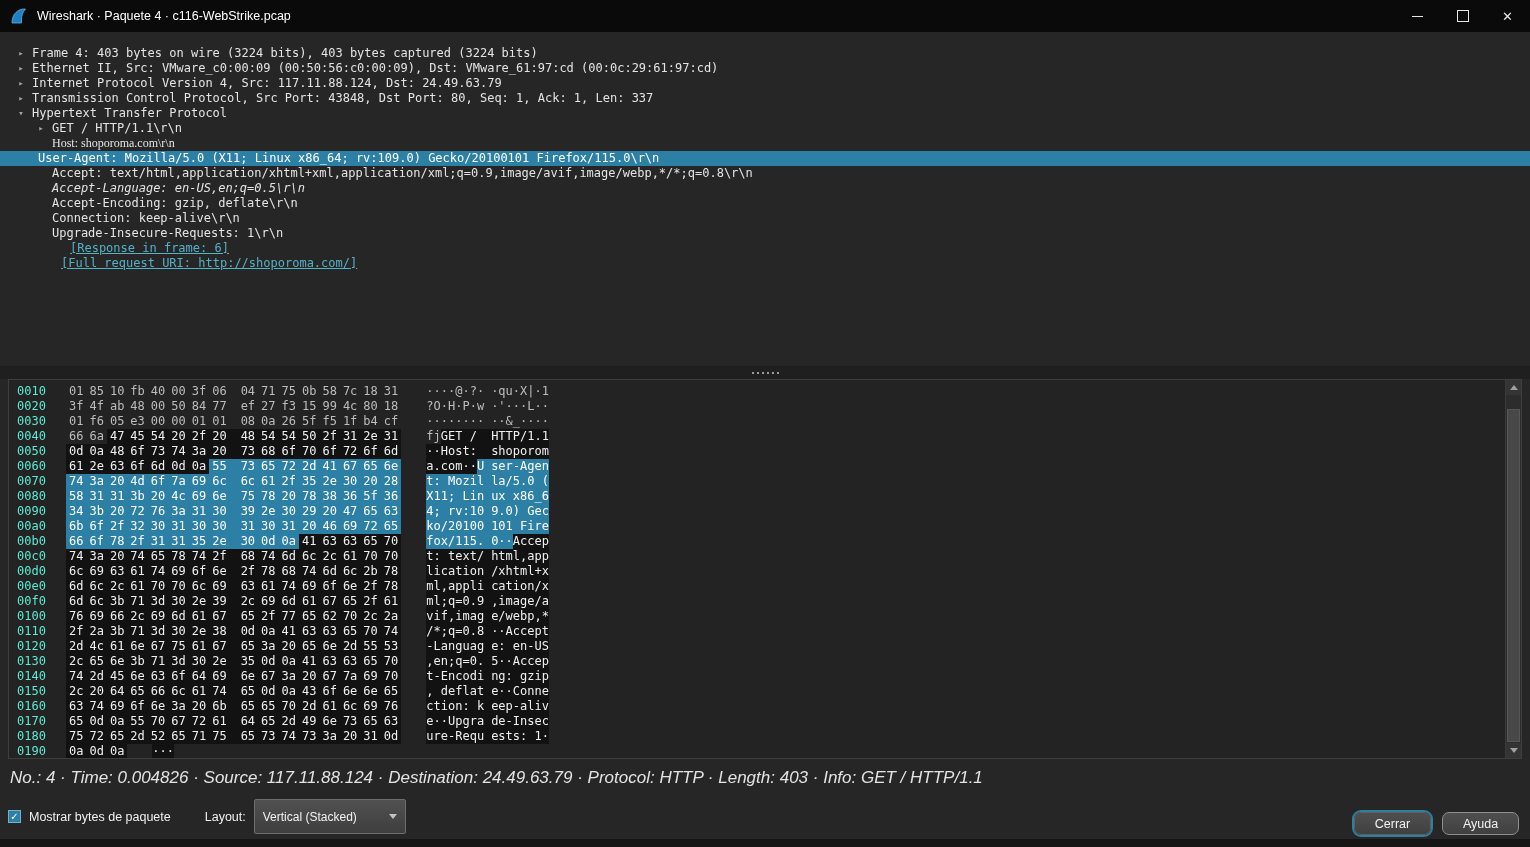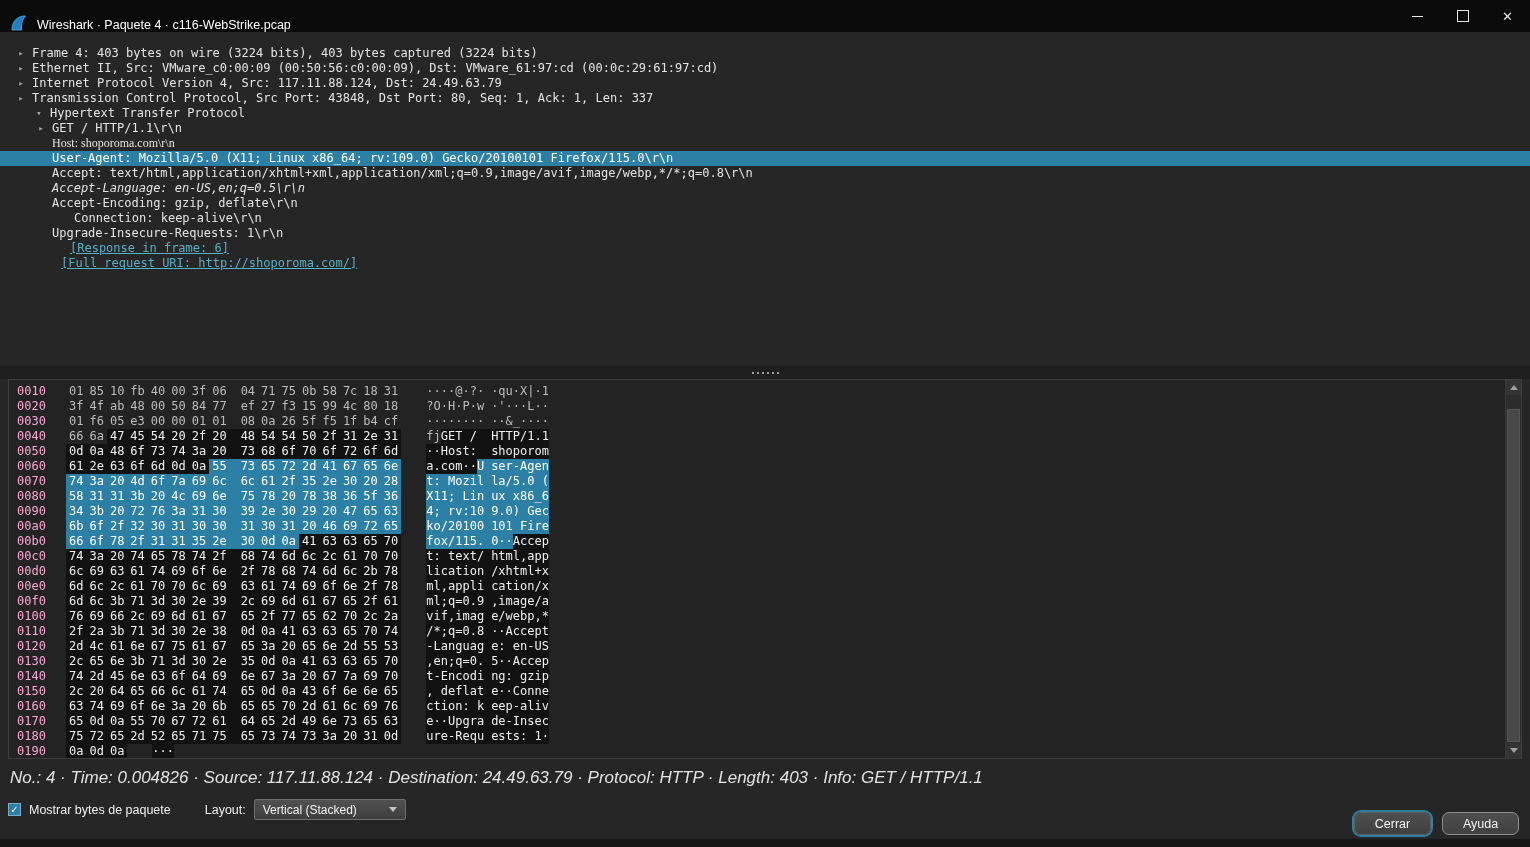--- a/index.html
+++ b/index.html
@@ -1,19 +1,19 @@
 <!DOCTYPE html>
 <html><head>
 <meta charset="utf-8">
 <style>
   html,body{margin:0;padding:0;background:#101010;}
   body{width:1530px;height:847px;overflow:hidden;position:relative;
        font-family:"Liberation Sans",sans-serif;background:#262626;}
   
-  .titlebar{height:32px;background:#0a0a0a;display:flex;align-items:flex-end;
+  .titlebar{height:32px;background:#0a0a0a;display:flex;align-items:center;
             padding-left:10px;color:#ffffff;font-size:12.5px;}
   .appicon{width:18px;height:18px;margin-right:9px;display:flex;align-items:flex-end;}
   .wc-group{margin-left:auto;display:flex;height:32px;}
   .wc{width:45px;height:32px;display:flex;align-items:center;justify-content:center;color:#e6e6e6;}
   .glyph-min{width:11px;height:1px;background:#e6e6e6;display:block;}
   .glyph-max{width:10px;height:10px;border:1px solid #e6e6e6;display:block;}
   .glyph-close{font-size:13px;line-height:13px;}
   
   .tree{margin-top:14px;height:320px;font-family:"DejaVu Sans Mono","Liberation Mono",monospace;
         font-size:12px;overflow:hidden;}
@@ -25,42 +25,42 @@
   .splitter{height:13px;background:#1f1f1f;display:flex;align-items:center;justify-content:center;}
   .dots{display:flex;gap:3px;}
   .dots i{width:2px;height:2px;background:#9a9a9a;display:block;}
   
   .hexpanel{margin:0 8px;height:380px;background:#232323;border:1px solid #3e3e3e;
             box-sizing:border-box;position:relative;overflow:hidden;
             font-family:"DejaVu Sans Mono","Liberation Mono",monospace;font-size:12px;
             padding:4px 0 0 8px;}
   .hrow{height:15px;white-space:pre;}
   .hrow span{display:inline-block;height:15px;line-height:15px;vertical-align:top;}
-  .off{width:34px;margin-right:15px;color:#f9a8d4;}
+  .off{width:34px;margin-right:15px;color:#5eead4;}
   .hb{padding:0 3px;}
   .hgap{width:8px;}
   .agap{width:7px;}
   .asccol{margin-left:25px;}
   .b-n{color:#bdbdbd;}
   .b-p{background:#121212;color:#f0f0f0;}
   .b-s{background:#2d80a5;color:#ffffff;}
   
   .vsb{position:absolute;top:0;right:0;bottom:0;width:15px;background:#2c2c2c;border-left:1px solid #3a3a3a;}
   .sbtn{position:absolute;left:0;width:100%;height:15px;display:flex;align-items:center;justify-content:center;background:#343434;}
   .sbtn.up{top:0;}  .sbtn.down{bottom:0;}
   .tri-up{width:0;height:0;border-left:4px solid transparent;border-right:4px solid transparent;border-bottom:5px solid #a0a0a0;}
   .tri-down{width:0;height:0;border-left:4px solid transparent;border-right:4px solid transparent;border-top:5px solid #a0a0a0;}
   .thumb{position:absolute;left:1px;right:1px;top:29px;bottom:16px;background:#484848;border:1px solid #575757;box-sizing:border-box;}
   
   .statusline{margin:9px 0 0 10px;font-size:17px;font-style:italic;color:#e3e3e3;}
   .controls{margin:11px 0 0 8px;display:flex;align-items:center;font-size:12.5px;color:#f0f0f0;}
   .cb{width:13px;height:13px;background:#2e7fa6;border:1px solid #79aec9;display:flex;
       align-items:center;justify-content:center;color:#ffffff;font-size:10px;line-height:10px;margin-right:8px;box-sizing:border-box;}
   .layoutlab{margin-left:34px;}
-  .combo{margin-left:8px;width:152px;height:21px;background:linear-gradient(#515151,#3e3e3e);
+  .combo{margin-left:8px;width:152px;height:35px;background:linear-gradient(#515151,#3e3e3e);
          border:1px solid #6e6e6e;border-radius:2px;display:flex;align-items:center;
          padding:0 8px;font-size:12px;color:#f2f2f2;box-sizing:border-box;}
   .combo .tri-down{margin-left:auto;border-top-color:#c4c4c4;}
   .btnrow{position:absolute;right:11px;bottom:12px;display:flex;gap:11px;}
   .btn{min-width:77px;height:23px;background:linear-gradient(#4f4f4f,#404040);
        border:1px solid #8f8f8f;border-radius:7px;color:#f2f2f2;font-size:12.5px;
        display:flex;align-items:center;justify-content:center;box-sizing:border-box;}
   .btn.primary{border-color:#5f5f5f;box-shadow:0 0 0 2px #2d7fa4;}
   .bottomedge{position:absolute;left:0;right:0;bottom:0;height:8px;background:#161616;}
 </style>
@@ -85,28 +85,28 @@
         <span>✕</span>
       </span>
   </span>
 </div>
 
 <div class="tree">
     <div class="trow" style="padding-left: 10px;"><span class="arrow">▸</span><span class="tlabel">Frame 4: 403 bytes on wire (3224 bits), 403 bytes captured (3224 bits)</span></div>
     <div class="trow" style="padding-left: 10px;"><span class="arrow">▸</span><span class="tlabel">Ethernet II, Src: VMware_c0:00:09 (00:50:56:c0:00:09), Dst: VMware_61:97:cd (00:0c:29:61:97:cd)</span></div>
     <div class="trow" style="padding-left: 10px;"><span class="arrow">▸</span><span class="tlabel">Internet Protocol Version 4, Src: 117.11.88.124, Dst: 24.49.63.79</span></div>
     <div class="trow" style="padding-left: 10px;"><span class="arrow">▸</span><span class="tlabel">Transmission Control Protocol, Src Port: 43848, Dst Port: 80, Seq: 1, Ack: 1, Len: 337</span></div>
-    <div class="trow" style="padding-left: 2px; margin-left: 26px;"><span class="arrow">▾</span><span class="tlabel">Hypertext Transfer Protocol</span></div>
+    <div class="trow" style="padding-left: 10px;"><span class="arrow">▾</span><span class="tlabel">Hypertext Transfer Protocol</span></div>
     <div class="trow" style="padding-left: 30px;"><span class="arrow">▸</span><span class="tlabel">GET / HTTP/1.1\r\n</span></div>
     <div class="trow" style="padding-left: 30px; font-family: Liberation Serif, serif;"><span class="arrow"></span><span class="tlabel">Host: shoporoma.com\r\n</span></div>
-    <div class="trow selected" style="padding-left: 30px;"><span class="arrow"></span><span class="tlabel">User-Agent: Mozilla/5.0 (X11; Linux x86_64; rv:109.0) Gecko/20100101 Firefox/115.0\r\n</span></div>
+    <div class="trow selected" style="padding-left: 16px;"><span class="arrow"></span><span class="tlabel">User-Agent: Mozilla/5.0 (X11; Linux x86_64; rv:109.0) Gecko/20100101 Firefox/115.0\r\n</span></div>
     <div class="trow" style="padding-left: 30px;"><span class="arrow"></span><span class="tlabel">Accept: text/html,application/xhtml+xml,application/xml;q=0.9,image/avif,image/webp,*/*;q=0.8\r\n</span></div>
     <div class="trow" style="padding-left: 30px; font-style: italic;"><span class="arrow"></span><span class="tlabel">Accept-Language: en-US,en;q=0.5\r\n</span></div>
     <div class="trow" style="padding-left: 30px;"><span class="arrow"></span><span class="tlabel">Accept-Encoding: gzip, deflate\r\n</span></div>
-    <div class="trow" style="padding-left: 30px; margin-left: 22px;"><span class="arrow"></span><span class="tlabel">Connection: keep-alive\r\n</span></div>
+    <div class="trow" style="padding-left: 30px;"><span class="arrow"></span><span class="tlabel">Connection: keep-alive\r\n</span></div>
     <div class="trow" style="padding-left: 30px;"><span class="arrow"></span><span class="tlabel">Upgrade-Insecure-Requests: 1\r\n</span></div>
     <div class="trow link" style="padding-left: 48px; text-decoration: underline;"><span class="arrow"></span><span class="tlabel">[Response in frame: 6]</span></div>
     <div class="trow link" style="padding-left: 39px;"><span class="arrow"></span><span class="tlabel">[Full request URI: http://shoporoma.com/]</span></div>
   </div>
 
 <div class="splitter">
   <span class="dots">
       <i></i>
       <i></i>
       <i></i>

